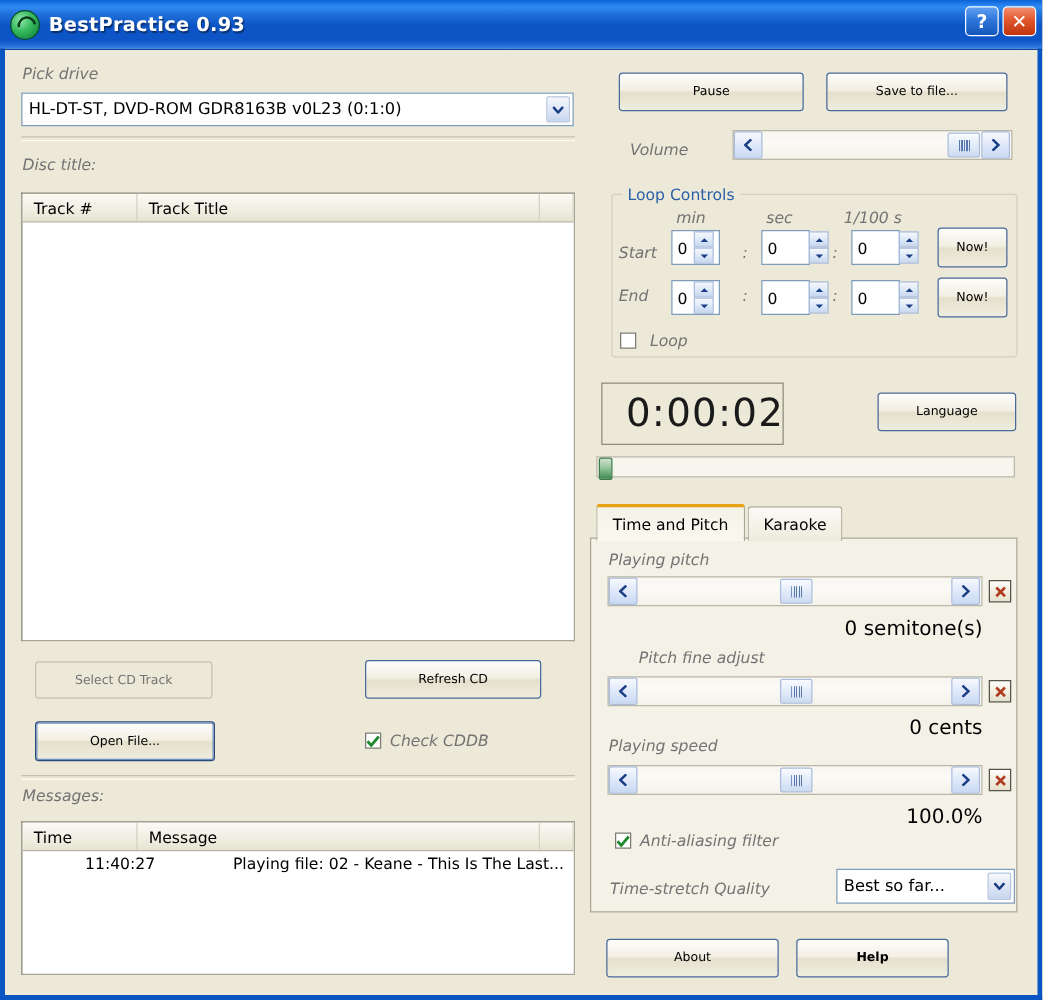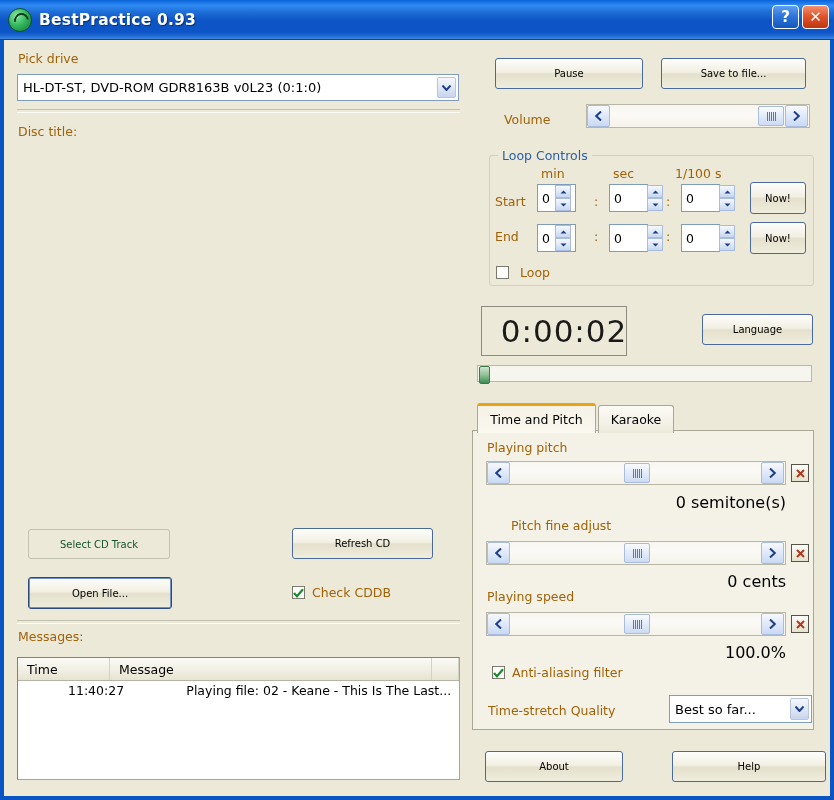--- a/index.html
+++ b/index.html
@@ -94,43 +94,44 @@
   .tbtn.help {
     background: linear-gradient(to bottom, #5f9ff0 0%, #2f76da 45%, #1457bb 100%);
   }
   .tbtn.close {
     background: linear-gradient(to bottom, #f49070 0%, #e2562c 45%, #c0350f 100%);
   }
 
   
   .lbl {
     font-size: 12.5px;
-    color: #a16207;
+    color: #737373;
     white-space: nowrap;
+    font-style: italic;
   }
   .btn {
     box-sizing: border-box;
     background: linear-gradient(to bottom, #fdfdfb 0%, #f2efe2 46%, #e4e0cc 52%, #efedde 100%);
     border: 1px solid #8b8a7d;
     border-radius: 3px;
     font-family: "DejaVu Sans", "Liberation Sans", sans-serif;
     font-size: 10px;
     color: #000;
     display: flex;
     align-items: center;
     justify-content: center;
     cursor: default;
     white-space: nowrap;
   }
   .btn.default {
     border: 1px solid #2c4a7c;
     box-shadow: 0 0 0 1px #6f90c4 inset;
   }
   .btn.disabled {
-    color: #14532d;
+    color: #737373;
     border-color: #c3c1b2;
     background: #ece9d8;
   }
   .txtbox {
     box-sizing: border-box;
     background: #ffffff;
     border: 1px solid #7f9db9;
     font-family: "DejaVu Sans", "Liberation Sans", sans-serif;
     font-size: 12.5px;
     color: #000;
@@ -386,20 +387,27 @@
       <svg width="9" height="6" viewBox="0 0 9 6">
           <path d="M0.5 0.5 L4.5 5 L8.5 0.5" fill="none" stroke="#1b3f86" stroke-width="2"></path>
         </svg>
     </div>
   </div>
 
   <div class="sep" style="left:17px;top:109px;width:443px;"></div>
 
   <div style="position:absolute;left:18px;top:124px;" class="lbl">Disc title:</div>
 
+  <div class="listview" style="position:absolute;left:17px;top:154px;width:443px;height:359px;">
+    <div class="lv-head">
+      <div class="lv-th" style="width:92px;">Track #</div>
+      <div class="lv-th" style="width:322px;">Track Title</div>
+      <div class="lv-th" style="flex:1;"></div>
+    </div>
+  </div>
 
   <div class="btn disabled" style="position:absolute;left:28px;top:529px;width:142px;height:30px;">Select CD Track</div>
 
   <div class="btn" style="position:absolute;left:292px;top:528px;width:141px;height:31px;border-color:#4a6a9c;">Refresh CD</div>
 
   <div class="btn default" style="position:absolute;left:28px;top:577px;width:144px;height:32px;">Open File...</div>
 
   <div style="position:absolute;left:292px;top:585px;display:flex;align-items:center;gap:7px;">
     <span class="cb">
       <svg width="11" height="10" viewBox="0 0 11 10">
@@ -640,14 +648,14 @@
   <div class="combo" style="position:absolute;left:669px;top:695px;width:143px;height:28px;">
     <div class="cval">Best so far...</div>
     <div class="carrow">
       <svg width="9" height="6" viewBox="0 0 9 6">
           <path d="M0.5 0.5 L4.5 5 L8.5 0.5" fill="none" stroke="#1b3f86" stroke-width="2"></path>
         </svg>
     </div>
   </div>
 
   <div class="btn" style="position:absolute;left:485px;top:751px;width:138px;height:31px;border-color:#4a6a9c;">About</div>
-  <div class="btn" style="position:absolute;left:672px;top:751px;width:154px;height:31px;border-color:#4a6a9c;">Help</div>
+  <div class="btn" style="position:absolute;left:637px;top:751px;width:122px;height:31px;border-color:#4a6a9c;font-weight:bold;">Help</div>
 </div>
 
 </body></html>

